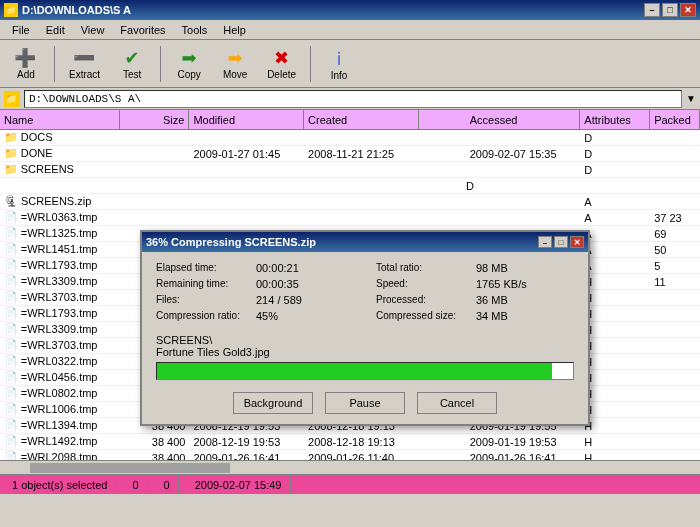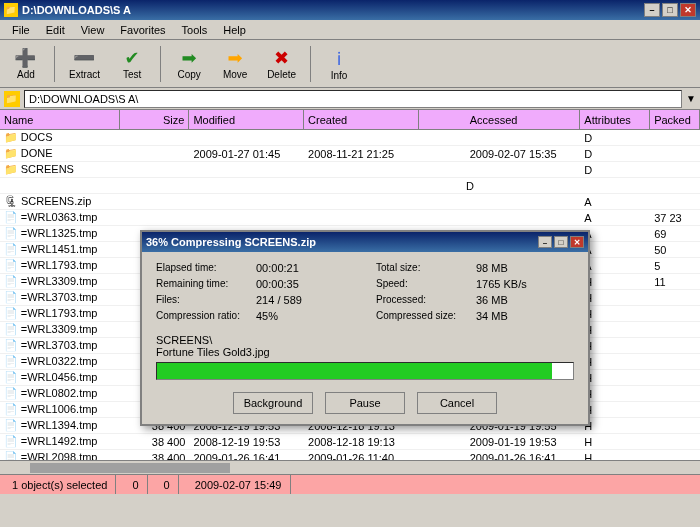--- a/index.html
+++ b/index.html
@@ -117,20 +117,21 @@
       align-items: center;
       justify-content: center;
     }
     .address-input {
       flex: 1;
       height: 18px;
       border: 1px inset #808080;
       background: white;
       padding: 0 4px;
       font-size: 11px;
+      font-family: Liberation Mono, monospace;
     }
     .address-arrow {
       font-size: 10px;
       cursor: pointer;
     }
     .column-headers {
       display: flex;
       background: #f0abfc;
       border-bottom: 1px solid #808080;
       height: 20px;
@@ -175,21 +176,21 @@
     
     .main-area {
       display: flex;
       flex-direction: column;
       height: calc(527px - 20px - 20px - 48px - 22px - 20px);
       position: relative;
     }
 
     
     .status-bar {
-      background: #fca5a5;
+      background: #ec4899;
       height: 20px;
       display: flex;
       align-items: center;
       padding: 0 4px;
       border-top: 1px solid #808080;
       gap: 8px;
       font-size: 11px;
       position: absolute;
       bottom: 0;
       left: 0;
@@ -624,21 +625,21 @@
               <span class="dialog-label">Files:</span>
               <span class="dialog-value">214 / 589</span>
             </div>
             <div class="dialog-field-row">
               <span class="dialog-label">Compression ratio:</span>
               <span class="dialog-value">45%</span>
             </div>
           </div>
           <div class="dialog-col">
             <div class="dialog-field-row">
-              <span class="dialog-label">Total size:</span>
+              <span class="dialog-label">Total ratio:</span>
               <span class="dialog-value">98 MB</span>
             </div>
             <div class="dialog-field-row">
               <span class="dialog-label">Speed:</span>
               <span class="dialog-value">1765 KB/s</span>
             </div>
             <div class="dialog-field-row">
               <span class="dialog-label">Processed:</span>
               <span class="dialog-value">36 MB</span>
             </div>

